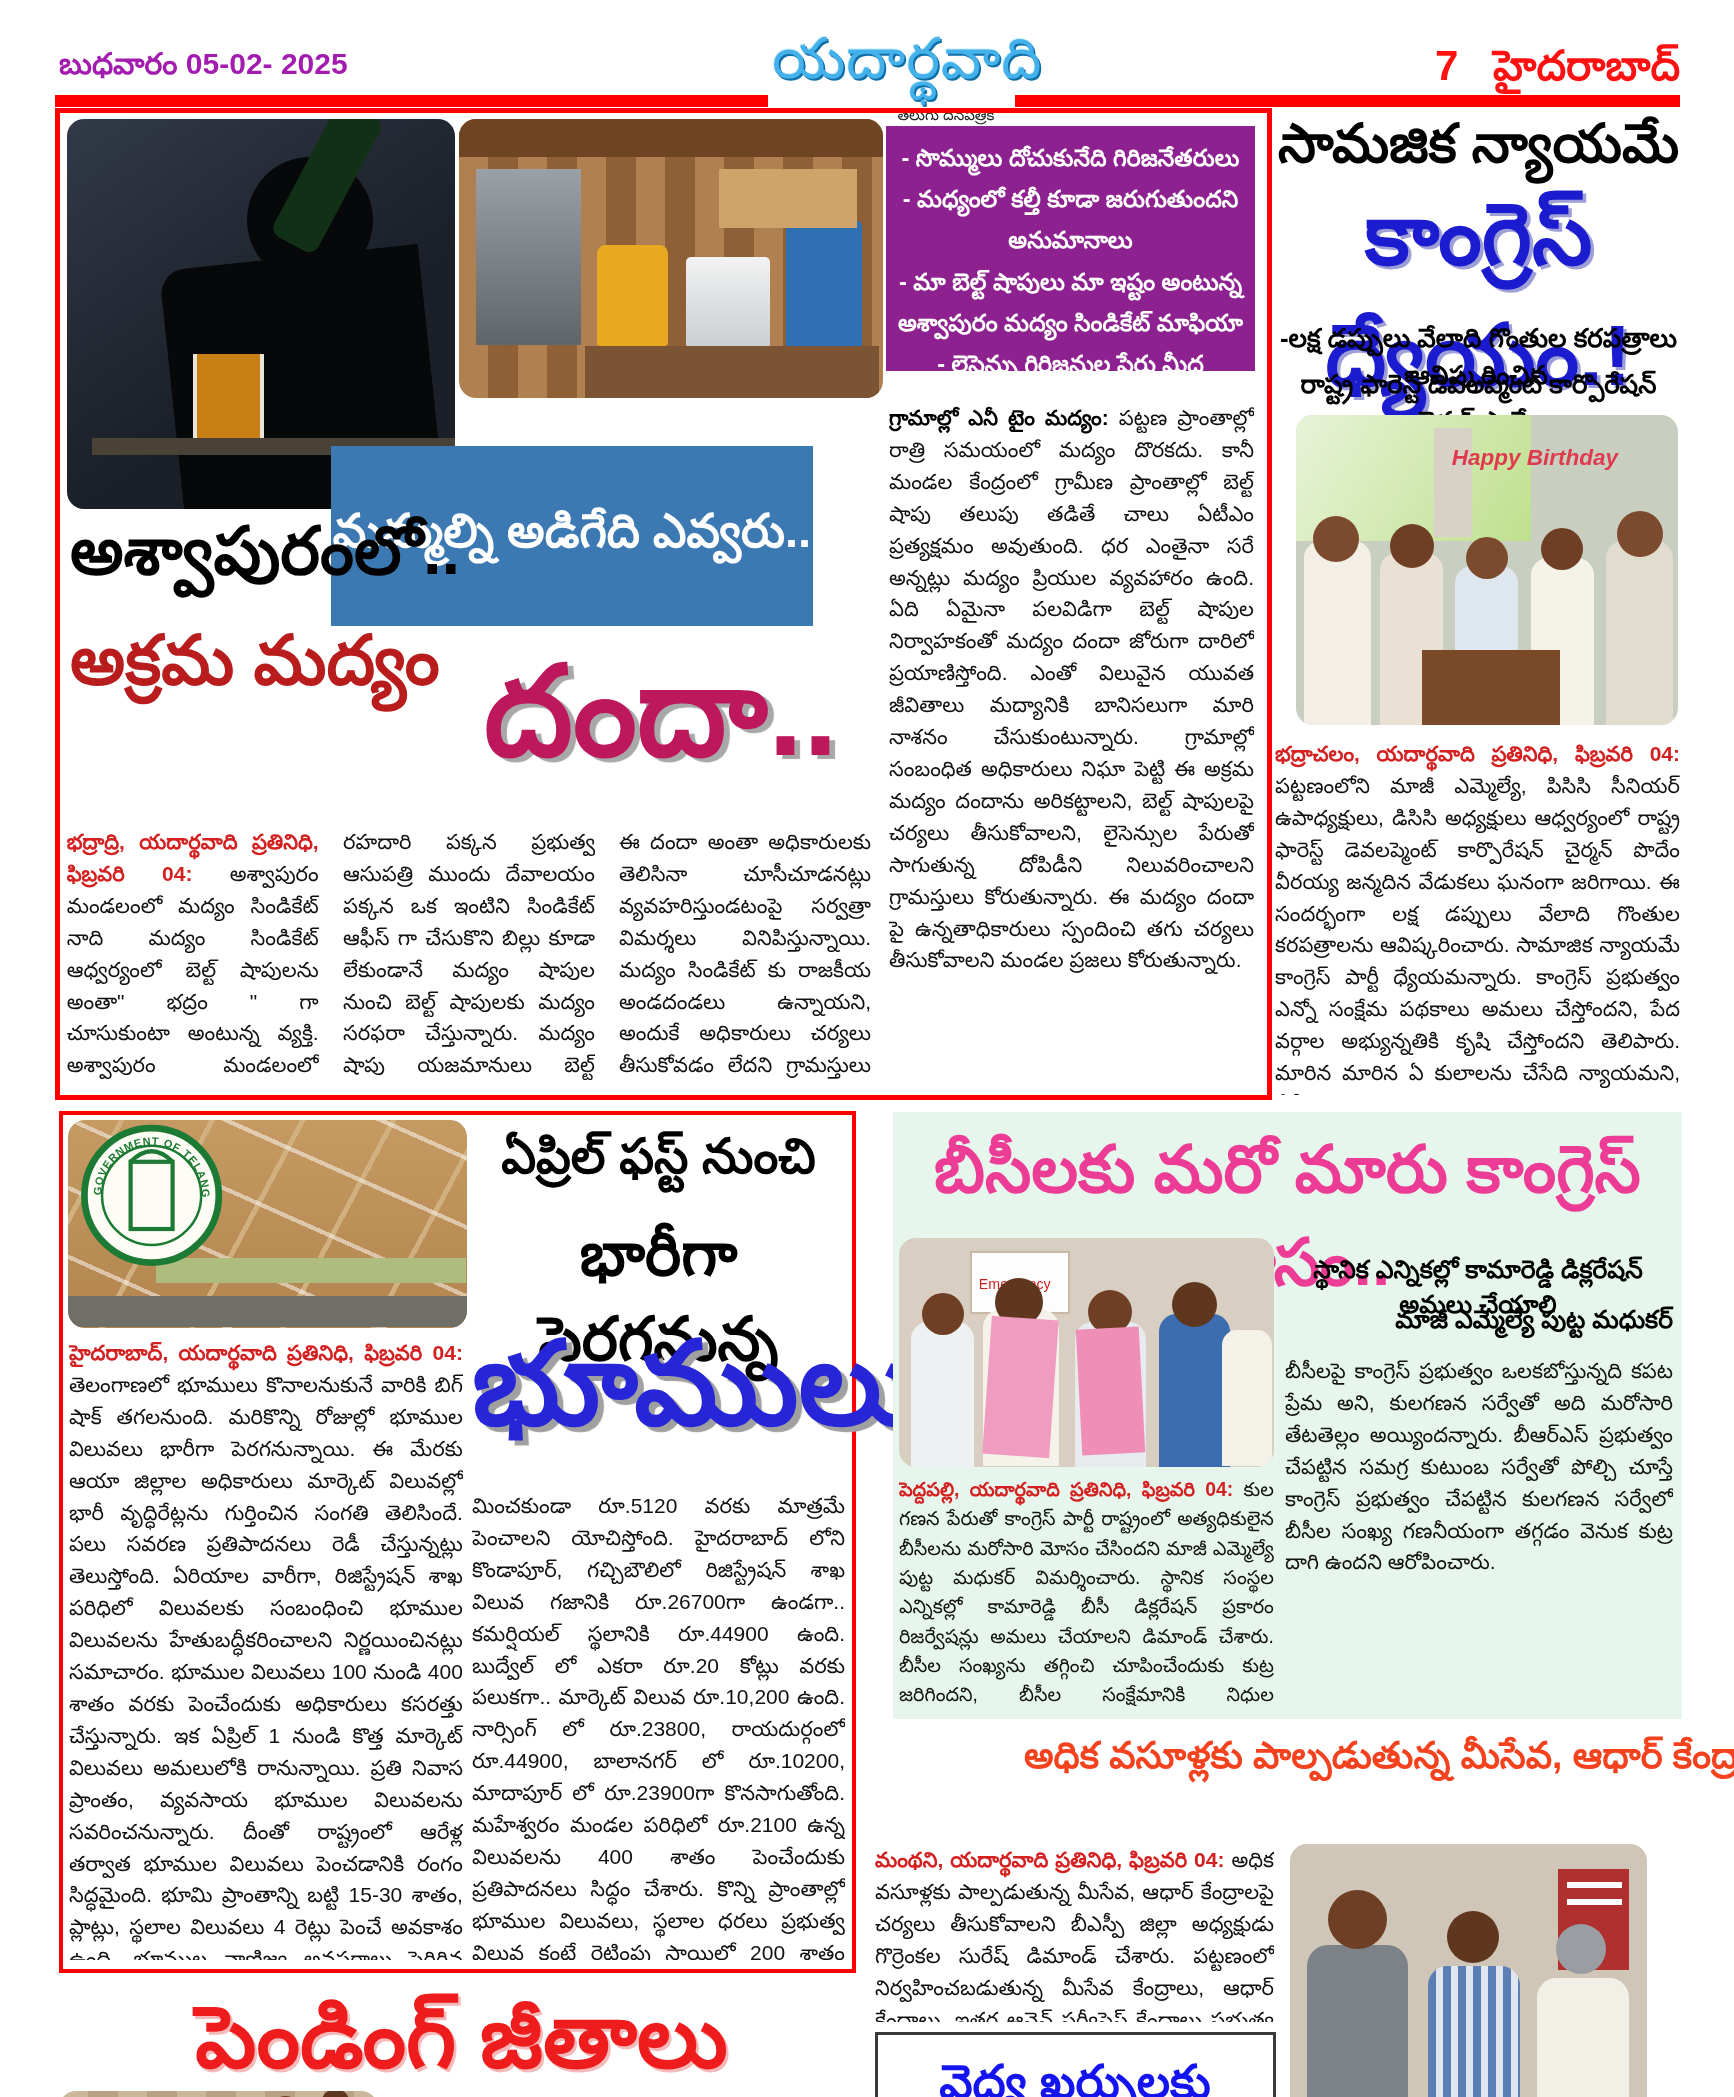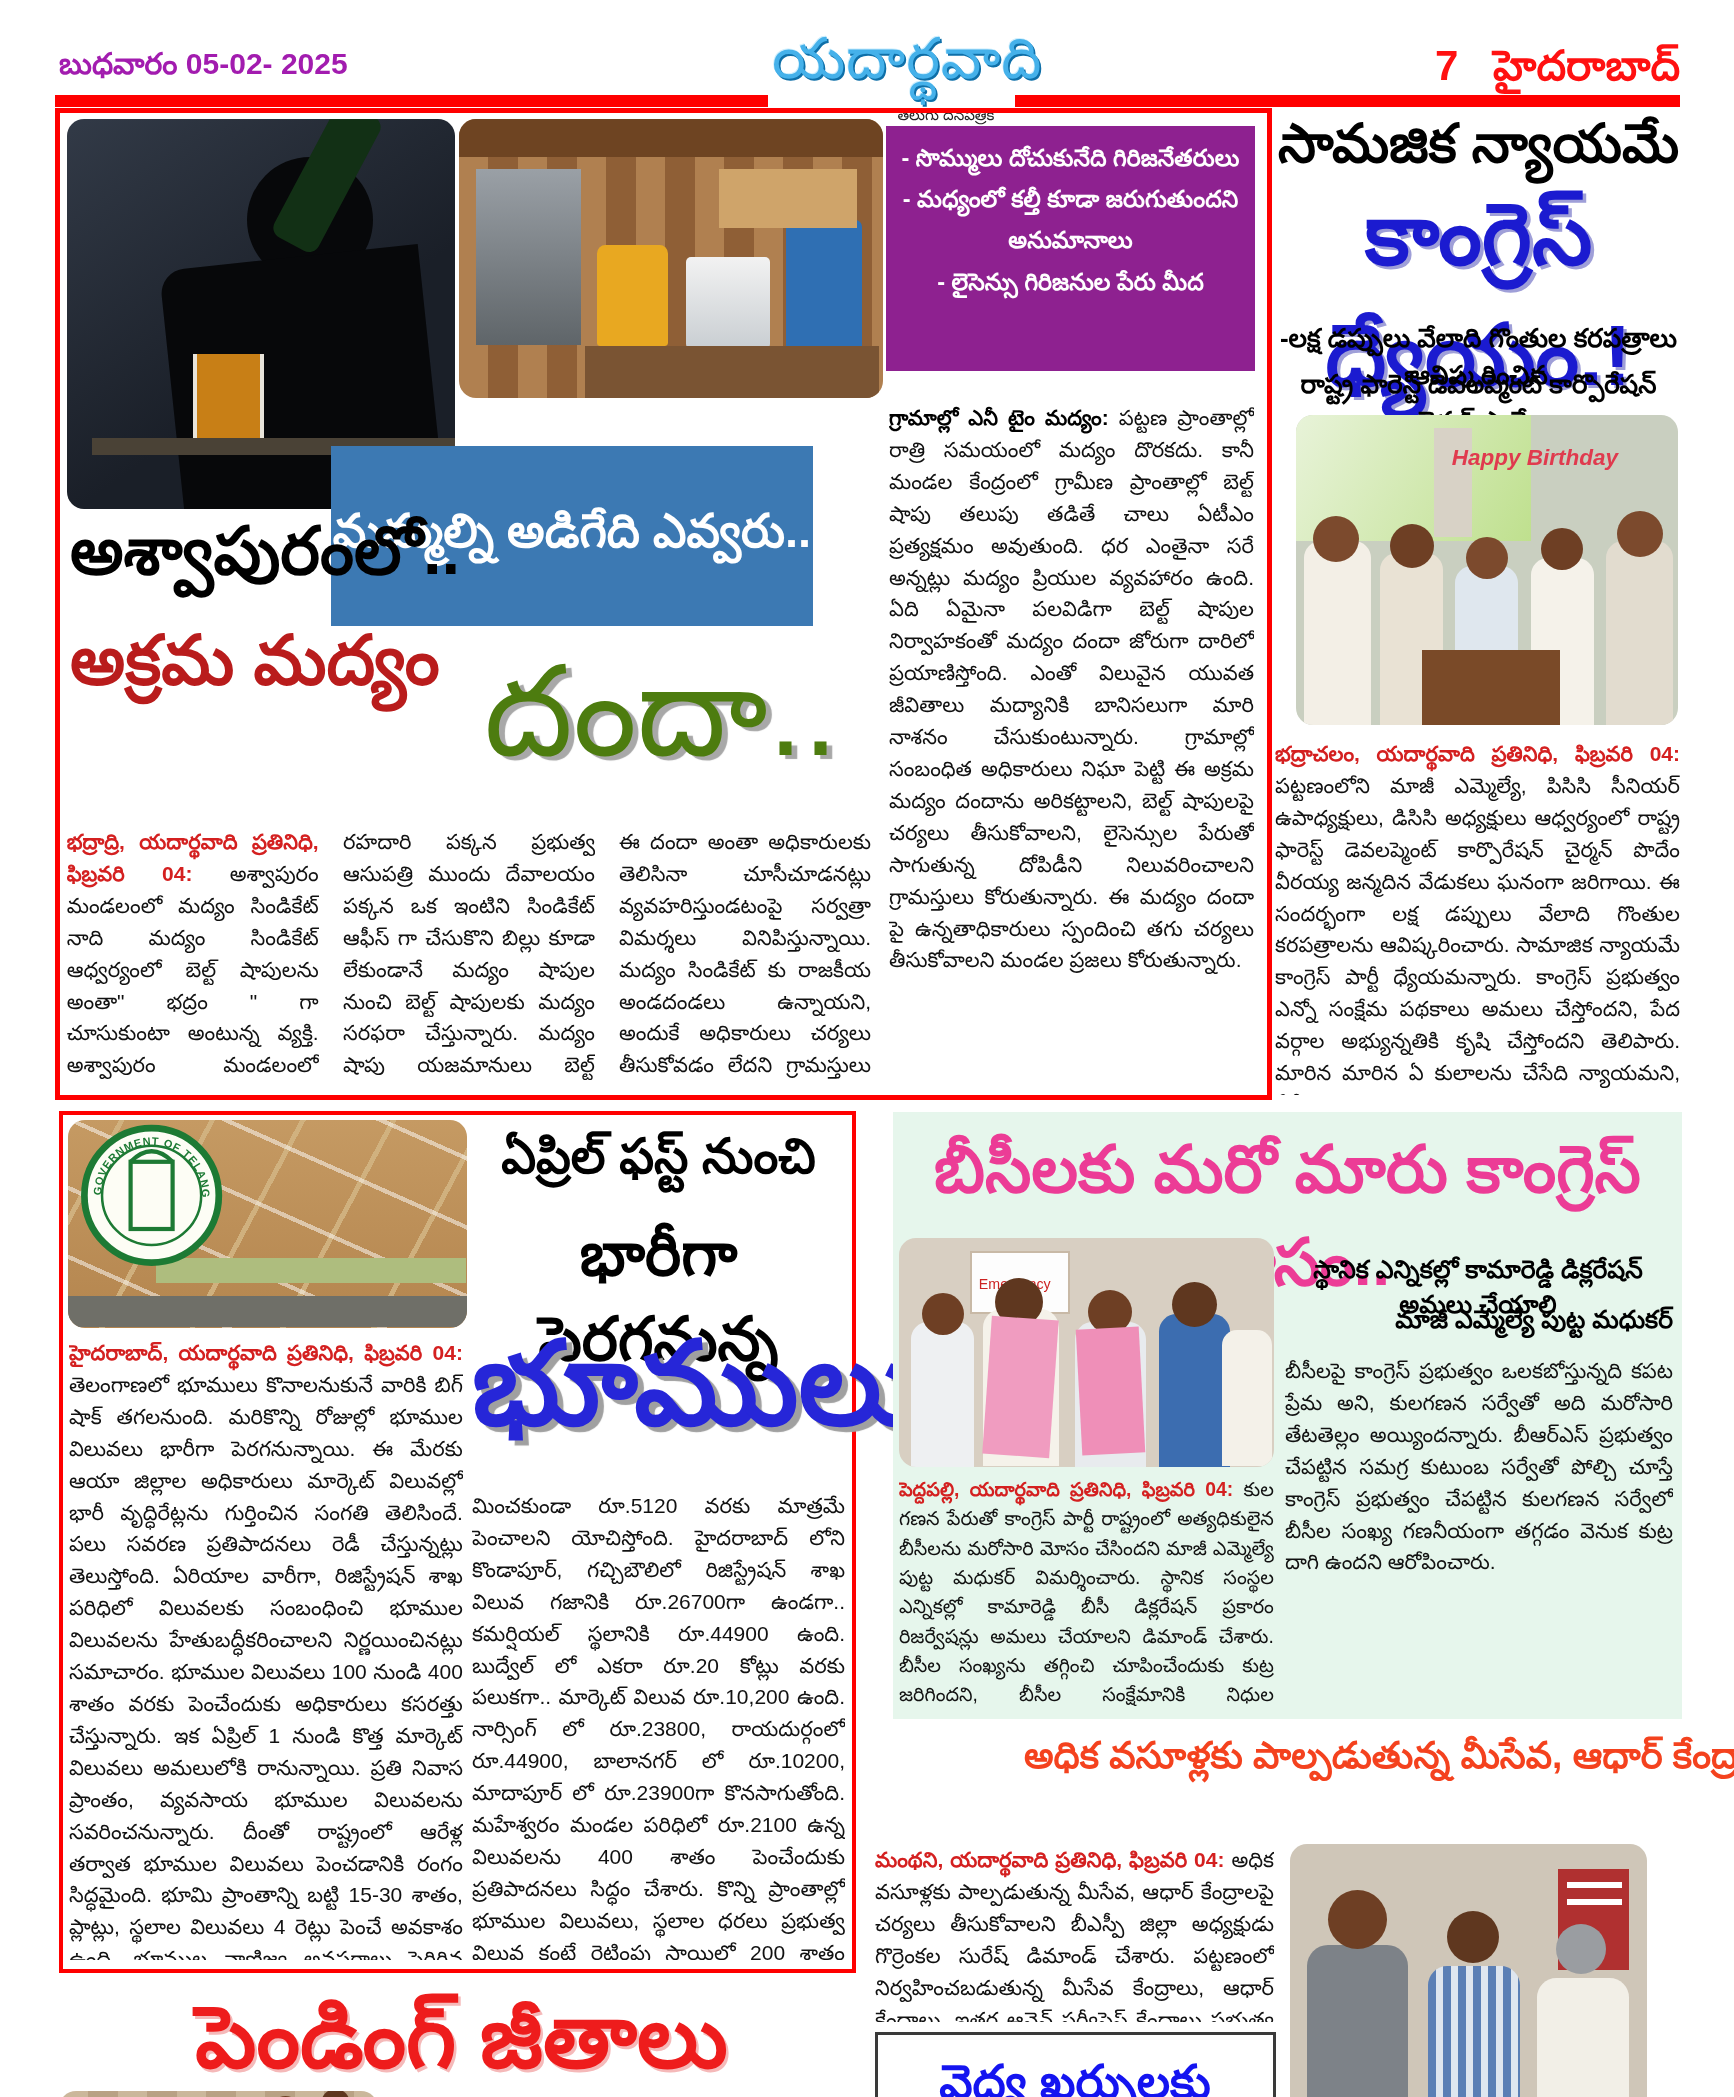--- a/index.html
+++ b/index.html
@@ -18,21 +18,21 @@
   .pageno,.city{font-size:42px;font-weight:bold;color:#ff1111;}
   .redbar{background:#ff0000;height:11.7px;}
   
   .boxA{border:5.9px solid #ff0000;}
   .purple{background:#8e2190;color:#fff;font-weight:bold;font-size:23.5px;line-height:1.75;
           text-align:center;padding:12.6px 11px;box-sizing:border-box;}
   .bluebox{background:#3c79b3;color:#fff;font-weight:bold;font-size:47px;
            display:flex;align-items:center;justify-content:center;text-align:center;}
   .a-h1{font-size:67px;font-weight:bold;color:#000;}
   .a-h2{font-size:69px;font-weight:bold;color:#b91c1c;}
-  .a-h3{font-size:126px;font-weight:normal;color:#4d7c0f;text-shadow:5.9px 4.2px 0.8px #a8a8a8;}
+  .a-h3{font-size:126px;font-weight:bold;color:#be185d;text-shadow:5.9px 4.2px 0.8px #a8a8a8;}
   
   .b-kicker{font-size:54px;font-weight:bold;color:#000;text-align:center;}
   .b-head{font-size:86px;font-weight:bold;color:#1b1bd0;text-align:center;text-shadow:3.4px 3.4px 0 #9f9fd8;}
   .b-sub{font-size:26px;font-weight:bold;color:#000;text-align:center;}
   
   .boxC{border:4.2px solid #ff0000;}
   .c-k1{font-size:49px;font-weight:bold;color:#000;text-align:center;}
   .c-k2{font-size:61px;font-weight:bold;color:#000;text-align:center;}
   .c-head{font-size:117px;font-weight:bold;color:#2626d8;text-align:center;text-shadow:5.9px 5px 0.8px #a0a0a0;}
   
@@ -81,20 +81,21 @@
       <div style="left:138px;top:126px;width:71px;height:101px;background:#e8a821;border-radius:8.4px 8.4px 3.4px 3.4px;"></div>
       <div style="left:227px;top:138px;width:84px;height:92px;background:linear-gradient(#f2f2f2,#c9ced2);border-radius:5px;"></div>
       <div style="left:327px;top:101px;width:76px;height:138px;background:#2f6fb3;border-radius:6.7px;"></div>
       <div style="left:126px;top:227px;width:294px;height:52px;background:#7a5433;"></div>
       <div style="left:260px;top:50px;width:138px;height:59px;background:#cfa46a;"></div>
     </div>
 
     <div class="abs purple" style="left:826px;top:12.6px;width:369px;height:245px;">
       <div>- సొమ్ములు దోచుకునేది గిరిజనేతరులు</div>
       <div>- మధ్యంలో కల్తీ కూడా జరుగుతుందని అనుమానాలు</div>
+      <div>- మా బెల్ట్ షాపులు మా ఇష్టం అంటున్న అశ్వాపురం మద్యం సిండికేట్ మాఫియా</div>
       <div>-  లైసెన్సు గిరిజనుల పేరు మీద</div>
     </div>
 
     <div class="abs bluebox" style="left:271px;top:333px;width:482px;height:180px;">
       <span>మమ్మల్ని అడిగేది ఎవ్వరు..</span>
     </div>
 
     <div class="abs a-h1" style="left:10px;top:399px;">అశ్వాపురంలో..</div>
     <div class="abs a-h2" style="left:10px;top:508px;">అక్రమ  మద్యం</div>
     <div class="abs a-h3" style="left:424px;top:526px;">దందా..</div>

